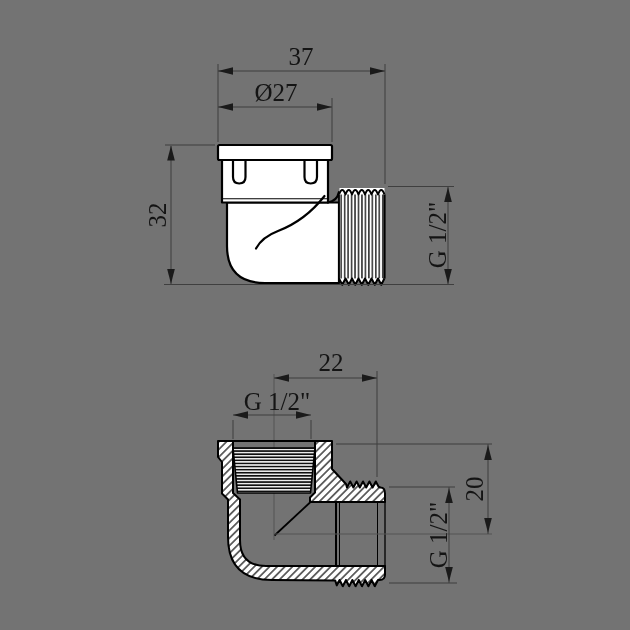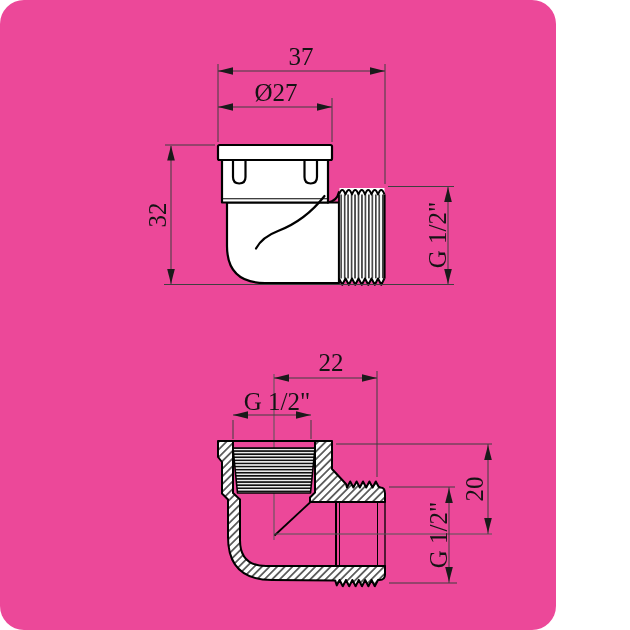--- a/index.html
+++ b/index.html
@@ -1,19 +1,18 @@
 <!DOCTYPE html>
 <html><head>
 <meta charset="utf-8">
 <style>
   html,body{margin:0;padding:0;background:#ffffff;}
   .frame{
-    width:556px;height:630px;background:#ec4899;overflow:hidden;
+    width:630px;height:630px;background:#737373;overflow:hidden;
     font-family:"Liberation Serif", serif;
-    border-radius:24px;
   }
   svg{display:block;}
   text{
     font-family:"Liberation Serif", serif;
     font-size:25px;
     fill:#141414;
   }
   .thin{stroke:#3f3f3f;stroke-width:1;fill:none;}
   .center{stroke:#555555;stroke-width:1;fill:none;}
   .out{stroke:#000000;stroke-width:2.2;fill:#ffffff;stroke-linejoin:round;}

